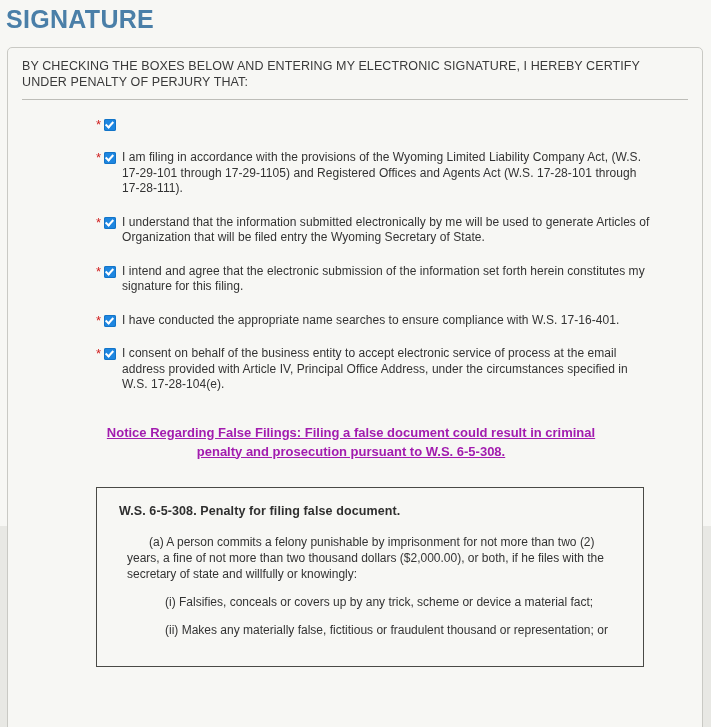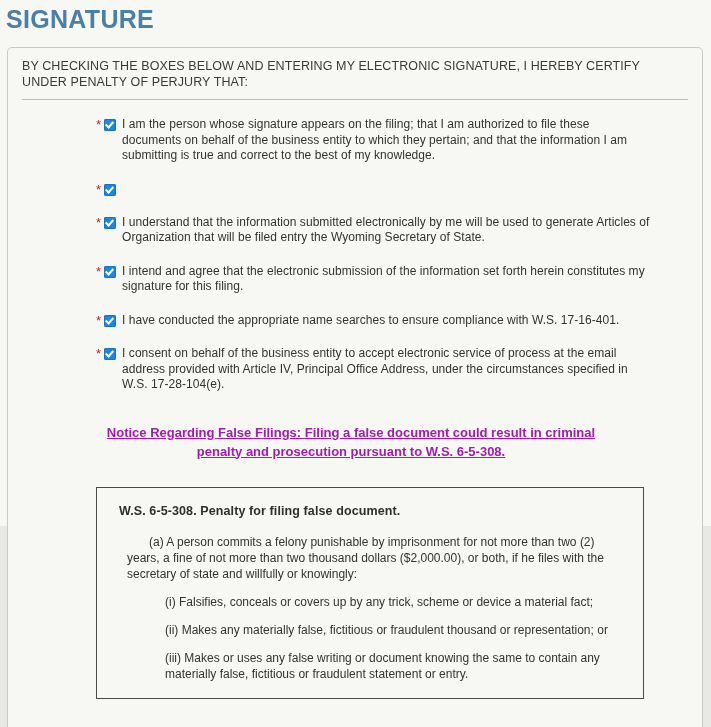--- a/index.html
+++ b/index.html
@@ -168,26 +168,26 @@
   <div class="panel">
 
     <div class="panel-header">BY CHECKING THE BOXES BELOW AND ENTERING MY ELECTRONIC SIGNATURE, I HEREBY CERTIFY UNDER PENALTY OF PERJURY THAT:</div>
     <div class="panel-rule"></div>
 
     <div class="panel-body">
 
       <div class="cert-item first">
         <span class="req-star">*</span>
         <span class="cb" role="checkbox" aria-checked="true"></span>
-        <span class="cert-text">I am the person whose signature appears on the filing; that I am authorized to file these documents on behalf of the business entity to which they pertain; and that the information I am submitting is true and correct to the best of my knowledge.</span>
-      </div>
-
-      <div class="cert-item">
-        <span class="req-star">*</span>
-        <span class="cb" role="checkbox" aria-checked="true"></span>
+      </div>
+
+      <div class="cert-item">
+        <span class="req-star">*</span>
+        <span class="cb" role="checkbox" aria-checked="true"></span>
+        <span class="cert-text">I am filing in accordance with the provisions of the Wyoming Limited Liability Company Act, (W.S. 17-29-101 through 17-29-1105) and Registered Offices and Agents Act (W.S. 17-28-101 through 17-28-111).</span>
       </div>
 
       <div class="cert-item">
         <span class="req-star">*</span>
         <span class="cb" role="checkbox" aria-checked="true"></span>
         <span class="cert-text">I understand that the information submitted electronically by me will be used to generate Articles of Organization that will be filed entry the Wyoming Secretary of State.</span>
       </div>
 
       <div class="cert-item">
         <span class="req-star">*</span>
@@ -207,18 +207,17 @@
         <span class="cert-text">I consent on behalf of the business entity to accept electronic service of process at the email address provided with Article IV, Principal Office Address, under the circumstances specified in W.S. 17-28-104(e).</span>
       </div>
 
       <div class="notice">Notice Regarding False Filings: Filing a false document could result in criminal penalty and prosecution pursuant to W.S. 6-5-308.</div>
 
       <div class="statute-box">
         <div class="statute-title">W.S. 6-5-308. Penalty for filing false document.</div>
         <p class="statute-p">(a) A person commits a felony punishable by imprisonment for not more than two (2) years, a fine of not more than two thousand dollars ($2,000.00), or both, if he files with the secretary of state and willfully or knowingly:</p>
         <p class="statute-p sub">(i) Falsifies, conceals or covers up by any trick, scheme or device a material fact;</p>
         <p class="statute-p sub">(ii) Makes any materially false, fictitious or fraudulent thousand or representation; or</p>
-        <p class="statute-p sub last">(iii) Makes or uses any false writing or document knowing the same to contain any materially false, fictitious or fraudulent statement or entry.</p>
       </div>
 
     </div>
   </div>
 </div>
 
 </body></html>

